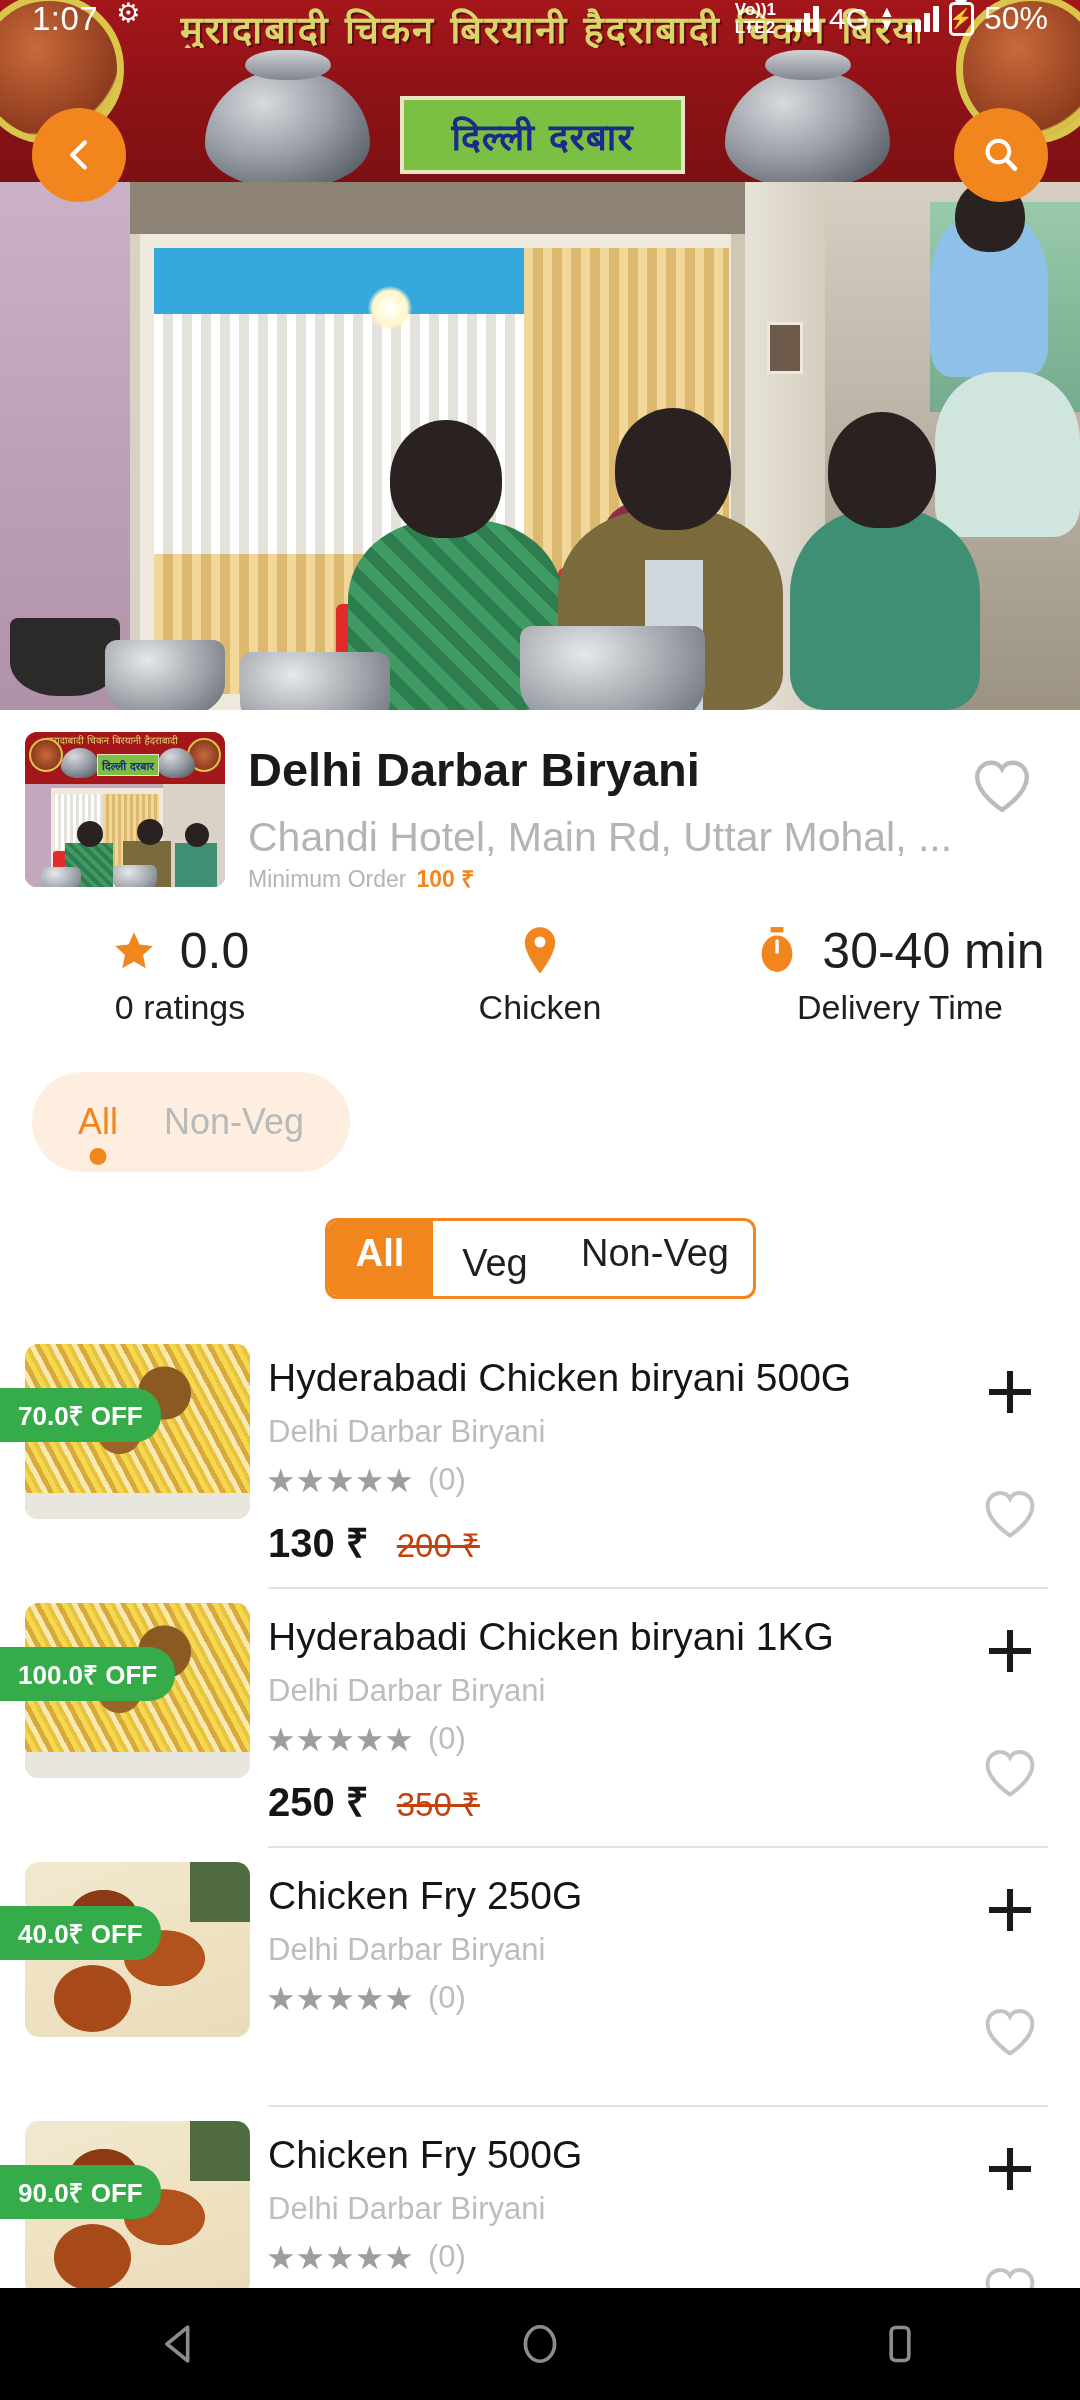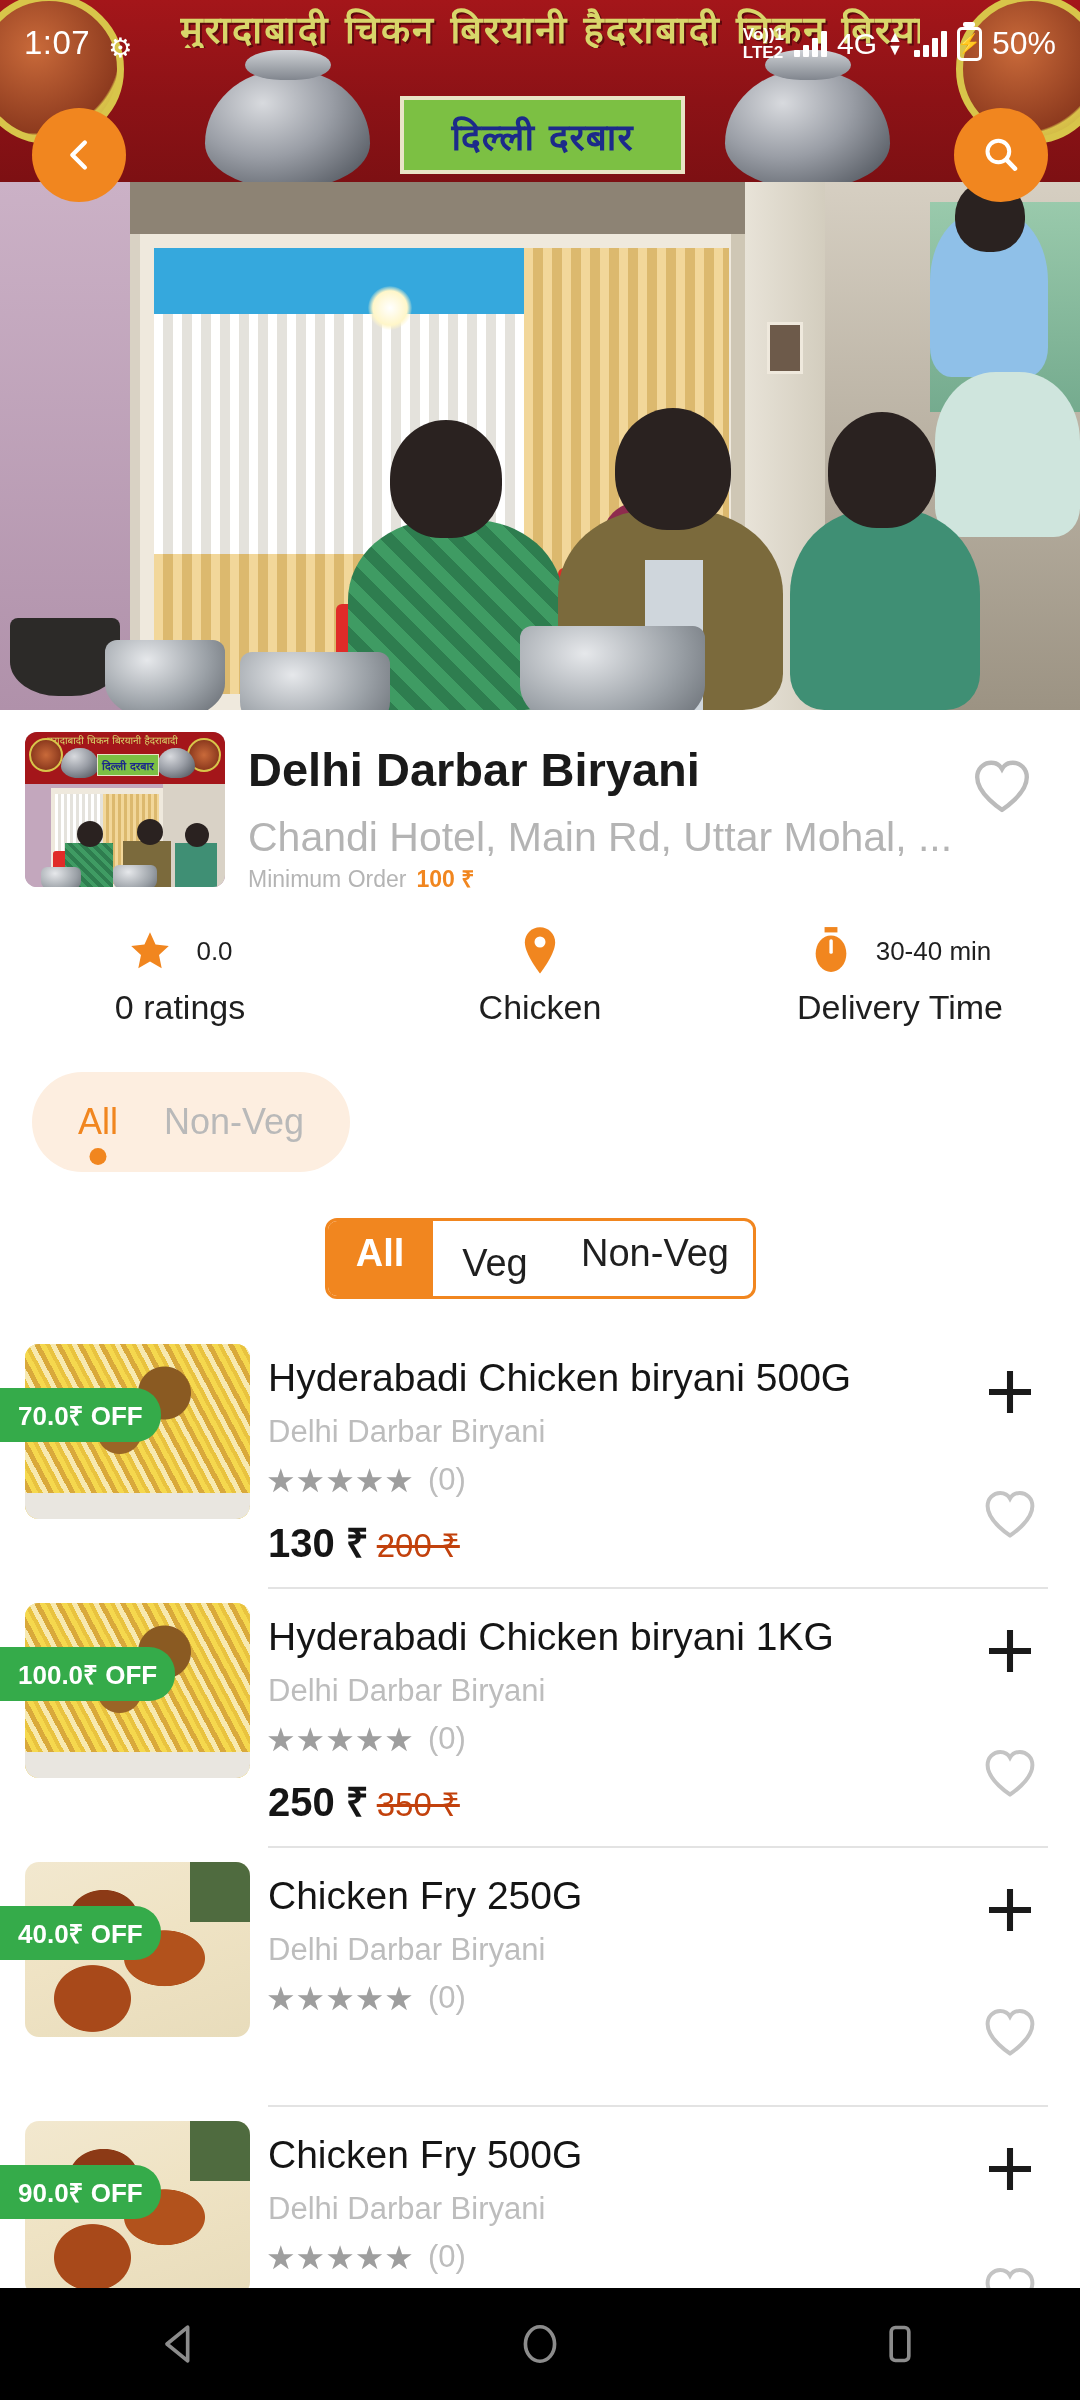--- a/index.html
+++ b/index.html
@@ -90,21 +90,21 @@
   .v3{ left:10px; bottom:14px; width:110px; height:78px; background:#2c2a28; border-radius:8px 8px 44% 44%;}
   .v4{ left:105px; bottom:-10px; width:120px; height:80px; }
 
   .hero-btn{ position:absolute; width:94px; height:94px; border-radius:50%;
     background:#f1861f; display:flex; align-items:center; justify-content:center; cursor:pointer; }
   .hero-btn.back{ left:32px; top:108px; }
   .hero-btn.search{ right:32px; top:108px; }
 
   
   .statusbar{ position:absolute; left:0; top:0; width:1080px; height:62px; z-index:30;
-    display:flex; align-items:flex-end; padding:0 24px; color:#fff; }
+    display:flex; align-items:flex-start; padding:0 32px; color:#fff; }
   .sb-time{ font-size:33px; font-weight:500; letter-spacing:.5px; }
   .sb-gear{ margin-left:18px; font-size:27px; line-height:1; }
   .sb-right{ margin-left:auto; display:flex; align-items:center; gap:10px; }
   .volte{ display:flex; flex-direction:column; line-height:1.02; font-size:17px; font-weight:bold; }
   .bars{ display:flex; align-items:flex-end; gap:3px; height:26px; }
   .bars i{ display:block; width:6px; background:#fff; border-radius:1px; }
   .b1{height:7px}.b2{height:12px}.b3{height:19px}.b4{height:26px}
   .net4g{ font-size:30px; font-weight:500; }
   .updown{ font-size:16px; line-height:.8; display:flex; flex-direction:column; margin-right:1px;}
   .battery{ position:relative; width:25px; height:34px; border:3px solid #fff; border-radius:5px;
@@ -156,21 +156,21 @@
   .rest-addr{ position:absolute; left:248px; top:104px; font-size:41px; color:#b4b4b4; white-space:nowrap;}
   .rest-min{ position:absolute; left:248px; top:152px; font-size:23px; color:#b4b4b4; }
   .rest-min b{ color:#f1861f; font-weight:bold; margin-left:10px; }
   .rest-fav{ position:absolute; right:30px; top:28px; width:96px; height:96px;
     display:flex; align-items:center; justify-content:center; cursor:pointer; }
 
   
   .stats{ position:absolute; left:0; top:920px; width:1080px; height:140px; display:flex; }
   .stat{ flex:1; display:flex; flex-direction:column; align-items:center; }
   .stat-top{ display:flex; align-items:center; gap:14px; height:62px; }
-  .stat-val{ font-size:26px; color:#1f1f1f; white-space:nowrap;margin-left:9px; }
+  .stat-val{ font-size:50px; color:#1f1f1f; white-space:nowrap;margin-left:9px; }
   .stat-label{ font-size:34px; color:#1f1f1f; margin-top:6px; }
 
   
   .cats{ position:absolute; left:0; top:1072px; width:1080px; height:120px; padding-left:32px; }
   .cat-pill{ display:inline-flex; align-items:center; height:100px; border-radius:52px;
     background:#fdeee0; padding:0 46px; gap:46px; }
   .cat{ position:relative; font-size:36px; color:#b9b9b9; cursor:pointer; }
   .cat.active{ color:#f1861f; }
   .cat.active:after{ content:''; position:absolute; left:50%; transform:translateX(-50%);
     bottom:-22px; width:17px; height:17px; border-radius:50%; background:#f1861f; }
@@ -206,21 +206,21 @@
   .fry:before{ content:''; position:absolute; right:0; top:0; width:60px; height:60px;
     background:#4f6b3f; }
   .badge{ position:absolute; left:0; top:58px; height:54px; padding:0 18px;
     background:#35ab4a; color:#fff; font-size:26px; font-weight:bold;
     display:flex; align-items:center; border-radius:0 26px 26px 0; white-space:nowrap; z-index:3;}
   .food-name{ position:absolute; left:268px; top:26px; font-size:39px; color:#151515; }
   .food-sub{ position:absolute; left:268px; top:84px; font-size:31px; color:#bdbdbd; }
   .food-stars{ position:absolute; left:266px; top:132px; display:flex; align-items:center; gap:4px;}
   .food-stars .s{ color:#9e9e9e; font-size:33px; line-height:1; }
   .food-stars .cnt{ color:#bdbdbd; font-size:31px; margin-left:10px; }
-  .food-price{ position:absolute; left:268px; top:184px; display:flex; align-items:baseline; gap:8px;}
+  .food-price{ position:absolute; left:268px; top:184px; display:flex; align-items:baseline; gap:28px;}
   .price-now{ font-size:40px; font-weight:bold; color:#151515; }
   .price-old{ font-size:33px; color:#c2410c; text-decoration:line-through; }
   .food-add{ position:absolute; right:38px; top:30px; width:64px; height:64px; cursor:pointer;
     display:flex; align-items:center; justify-content:center; }
   .food-fav{ position:absolute; right:34px; top:148px; width:72px; height:72px; cursor:pointer;
     display:flex; align-items:center; justify-content:center; }
   .divider{ position:absolute; left:268px; right:32px; bottom:0; height:2px; background:#e3e3e3; }
 
   
   .navbar{ position:absolute; left:0; bottom:0; width:1080px; height:112px; background:#000;

